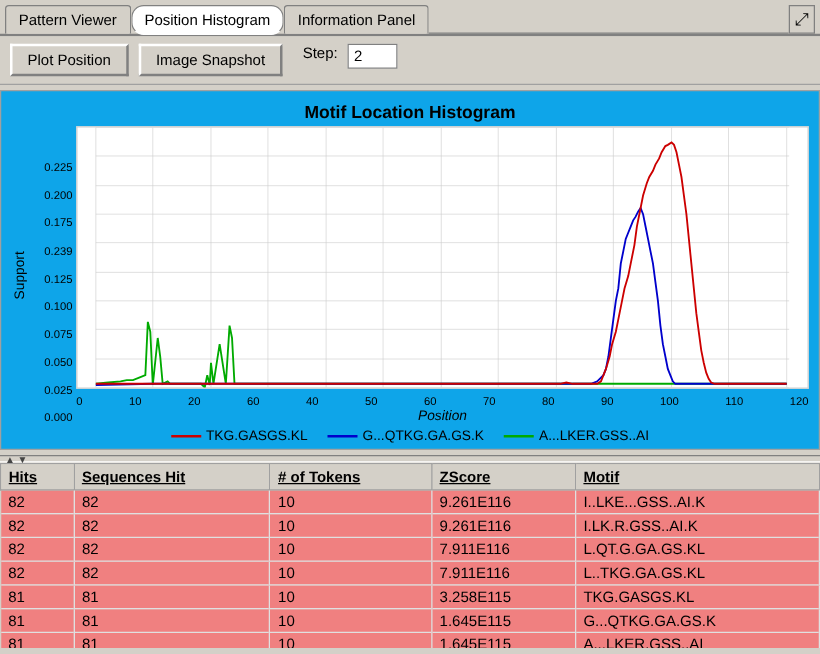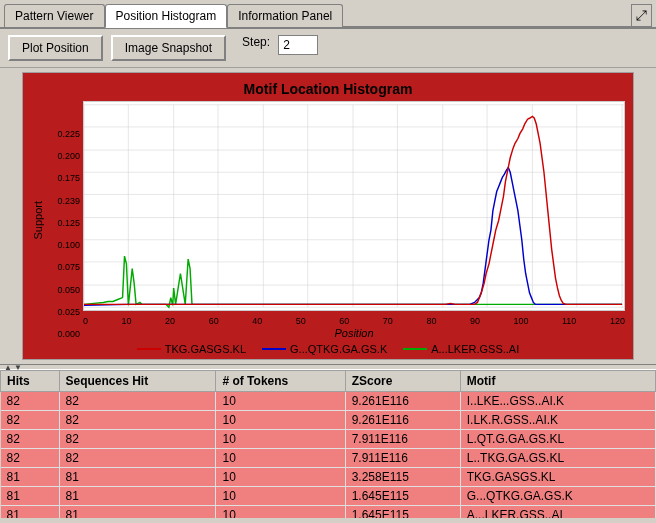--- a/index.html
+++ b/index.html
@@ -30,20 +30,21 @@
       font-size: 12px;
       color: #000;
       border-radius: 3px 3px 0 0;
     }
     .tab.active {
       background: #fff;
       font-weight: normal;
       border-bottom: 1px solid #fff;
       margin-bottom: -1px;
       z-index: 1;
+      border-radius: 10px;
     }
 
     
     .toolbar {
       display: flex;
       align-items: flex-start;
       background: #d4d0c8;
       padding: 6px 8px;
       gap: 8px;
       border-bottom: 1px solid #a0a0a0;
@@ -63,22 +64,22 @@
     }
     .step-input {
       width: 40px;
       border: 1px solid #808080;
       padding: 2px 4px;
       font-size: 12px;
     }
 
     
     .chart-container {
-      background: #b91c1c;
-      margin: 4px 22px;
+      background: #0ea5e9;
+      margin: 4px 0;
       border: 1px solid #a0a0a0;
       padding: 8px 8px 4px 8px;
     }
     .chart-title {
       text-align: center;
       font-size: 14px;
       font-weight: bold;
       margin-bottom: 4px;
     }
     .legend {
@@ -122,20 +123,21 @@
     }
     thead th {
       background: #d4d0c8;
       border: 1px solid #a0a0a0;
       padding: 3px 6px;
       text-align: left;
       font-weight: bold;
       position: sticky;
       top: 0;
       z-index: 2;
+      text-decoration: underline;
     }
     tbody tr {
       border-bottom: 1px solid #e0e0e0;
     }
     tbody td {
       padding: 2px 6px;
       border-right: 1px solid #e0e0e0;
     }
     
     .table-wrapper {

